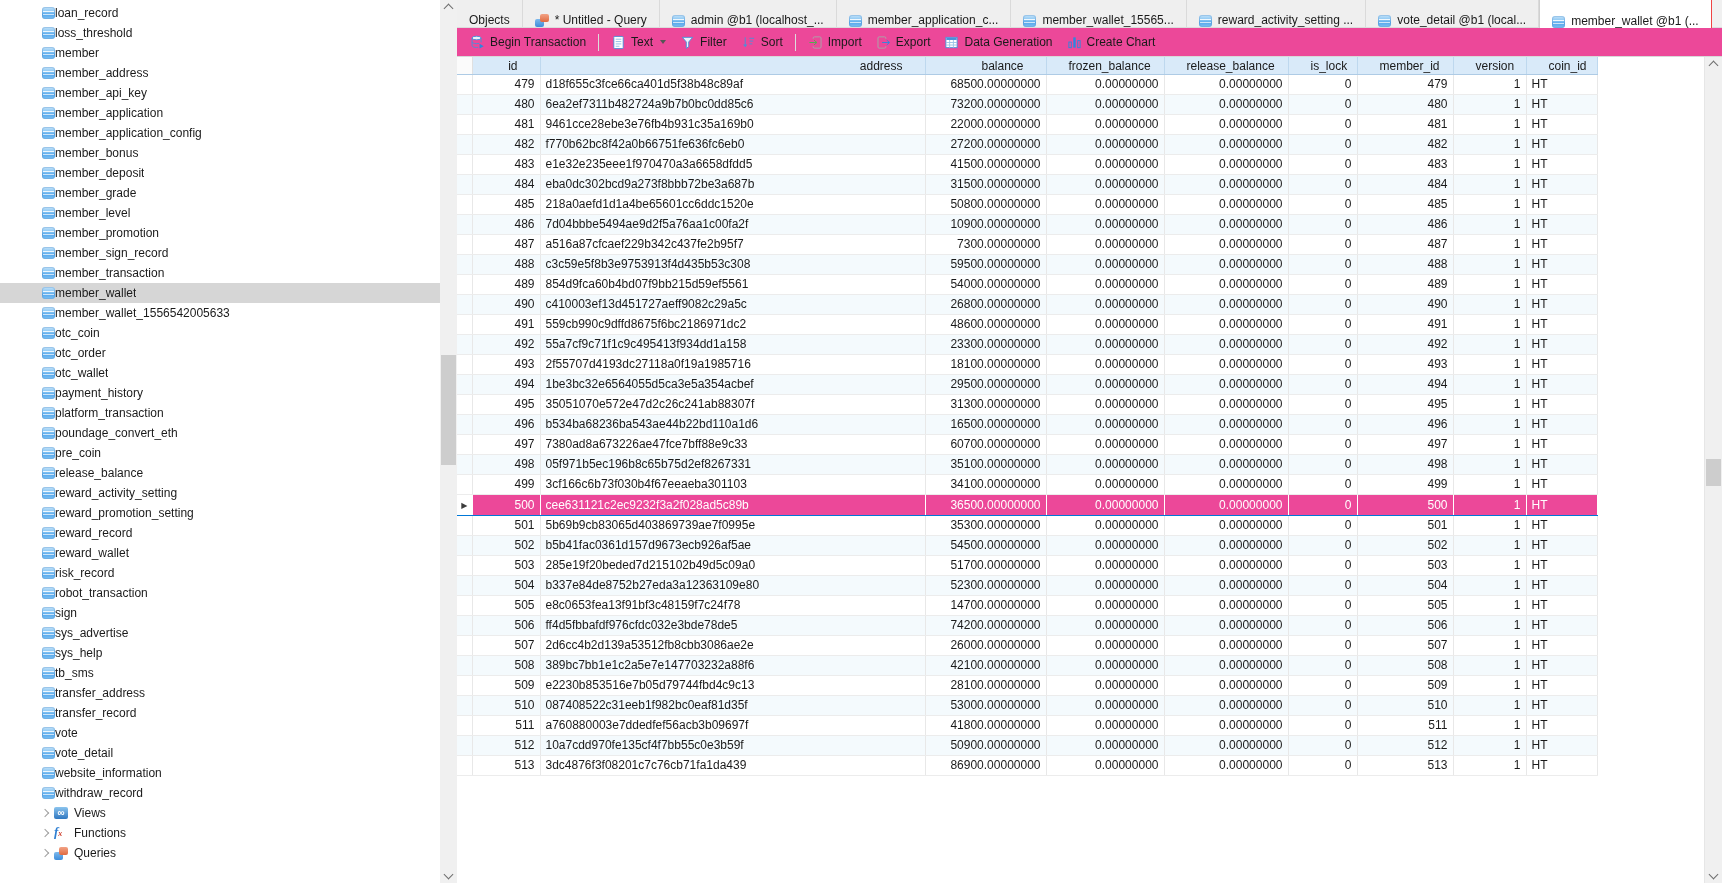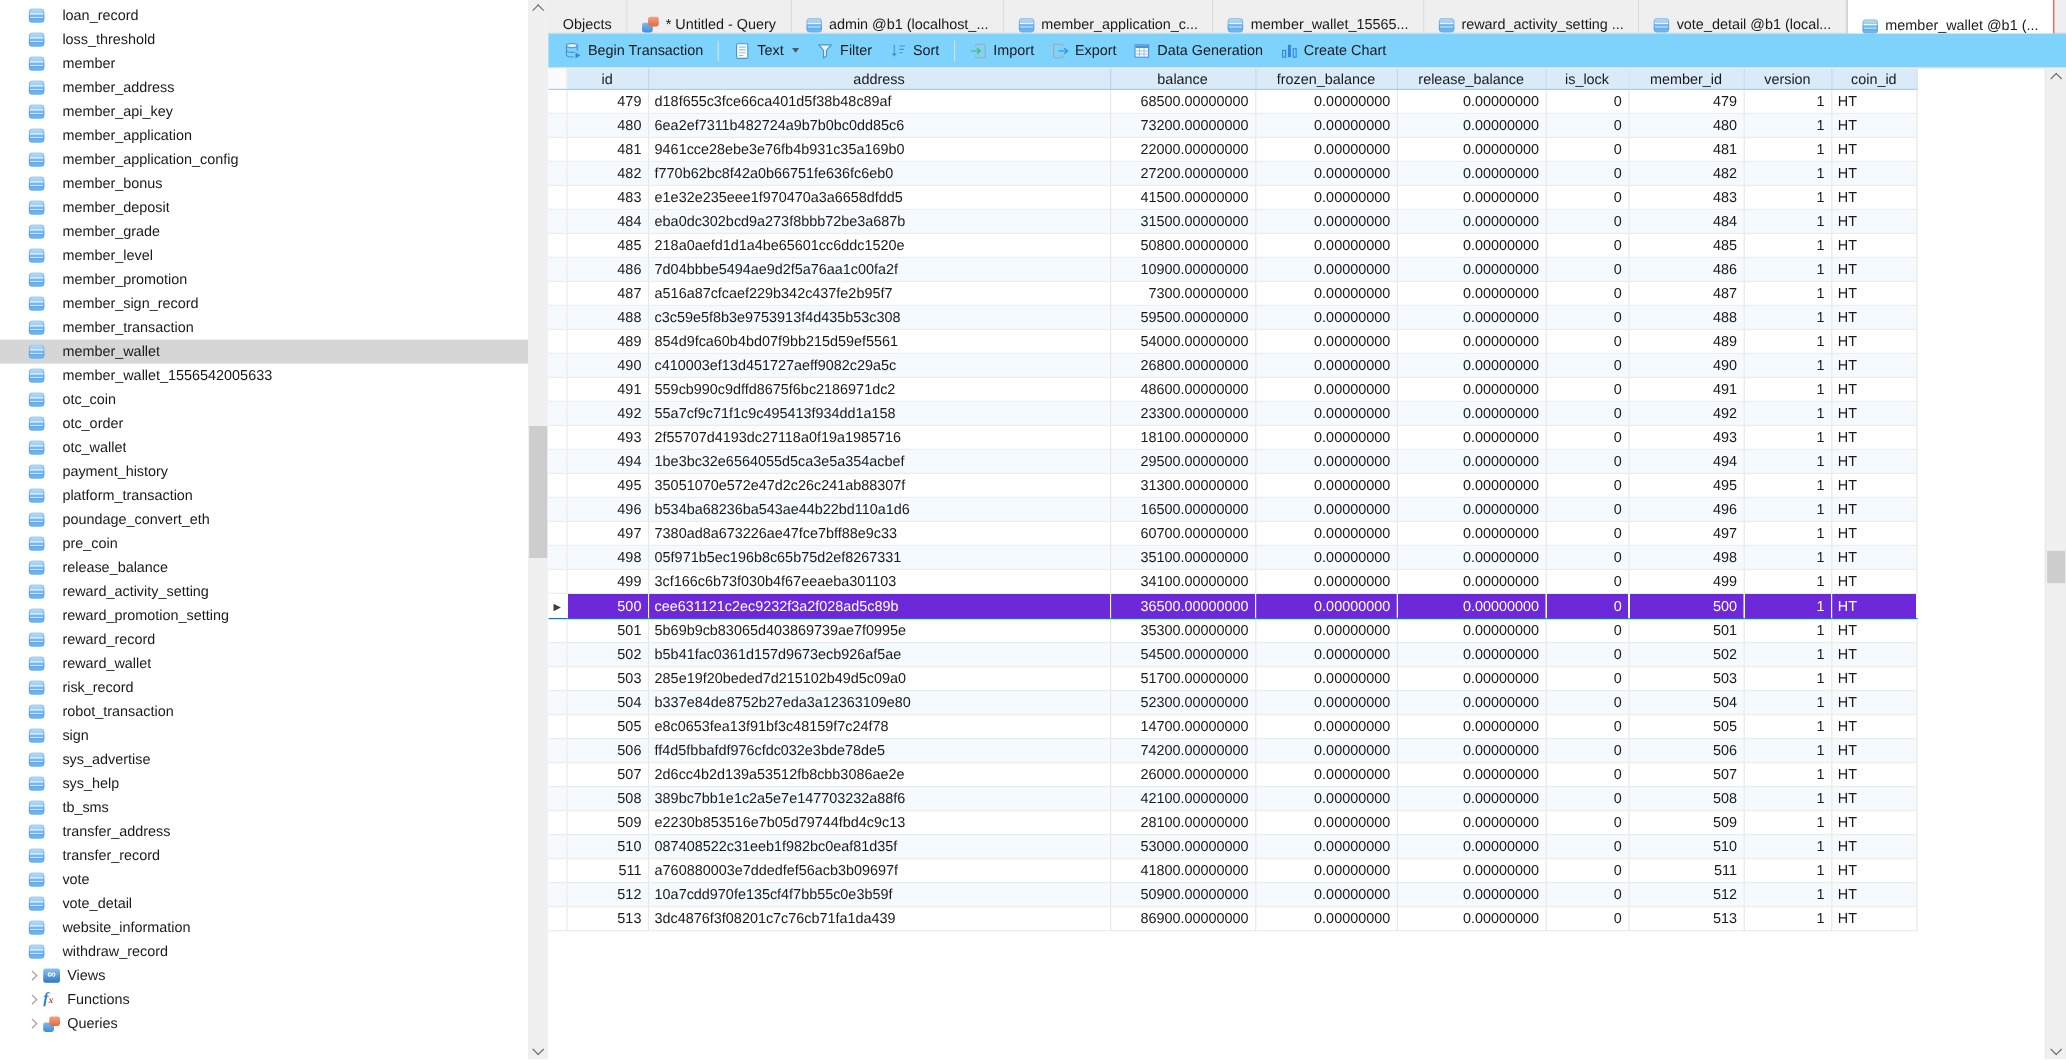--- a/index.html
+++ b/index.html
@@ -2,21 +2,21 @@
 <html><head>
 <meta charset="utf-8">
 <style>
   html,body{margin:0;padding:0}
   body{width:1722px;height:883px;overflow:hidden;background:#fff;
        font-family:"Liberation Sans",sans-serif;font-size:12px;color:#1a1a1a;}
   .app{display:flex;width:1722px;height:883px}
 
   
   .sidebar{width:440px;flex:none;background:#fff;overflow:hidden;padding-top:3px}
-  .srow{height:20px;display:flex;align-items:center;gap:15px;padding-left:24px;white-space:nowrap;cursor:default}
+  .srow{height:20px;display:flex;align-items:center;gap:0;padding-left:42px;white-space:nowrap;cursor:default}
   .srow.cat{gap:6px}
   .srow.selected{background:#d6d6d6}
   .slbl{overflow:hidden;text-overflow:ellipsis}
 
   .table-icon{width:13px;height:12px;flex:none;border-radius:3px;position:relative;
     background:linear-gradient(180deg,#c3e2f9 0%,#8ec8f3 38%,#55a7ec 62%,#7fc0f1 100%);
     box-shadow:inset 0 0 0 1px rgba(90,150,205,.35)}
   .table-icon::after{content:"";position:absolute;left:1px;right:1px;top:4px;height:1px;
     background:rgba(255,255,255,.85);box-shadow:0 3px 0 rgba(255,255,255,.7)}
   .views-icon{width:14px;height:12px;flex:none;border-radius:2px;position:relative;
@@ -53,39 +53,39 @@
   .main{flex:1;display:flex;flex-direction:column;min-width:0;position:relative}
 
   .tabbar{height:27px;flex:none;background:#f0f0f0;display:flex;align-items:stretch;
     border-bottom:1px solid #dcdcdc}
   .tab{display:flex;align-items:flex-end;gap:6px;padding:0 12px;border-right:1px solid #dadada;
     background:#efefef;white-space:nowrap;cursor:default}
   .tab.active{background:#fff;border-right:1px solid #ef4444;border-left:1px solid #d0d0d0;
     margin-bottom:-1px}
   .tab .tlbl{max-width:165px;overflow:hidden;text-overflow:ellipsis}
 
-  .toolbar{height:28px;flex:none;background:#7dd3fc;display:flex;align-items:center;padding-left:6px}
+  .toolbar{height:28px;flex:none;background:#ec4899;display:flex;align-items:center;padding-left:6px}
   .tbtn{display:flex;align-items:center;gap:5px;padding:3px 7px;border-radius:2px;cursor:default;
     white-space:nowrap}
   .tbtn svg{display:block}
   .tsep{width:1px;height:17px;background:#dcdcdc;margin:0 5px;flex:none}
 
   
   .gridwrap{flex:1;position:relative;background:#fff;border-top:1px solid #d8d8d8;overflow:hidden}
   table.grid{border-collapse:collapse;table-layout:fixed;width:1140px}
   table.grid th{height:17px;background:#d9eaf9;border-right:1px solid #bed8ee;
-    border-bottom:1px solid #aecbe5;font-weight:normal;text-align:center;padding:0 6px;
+    border-bottom:1px solid #aecbe5;font-weight:normal;text-align:right;padding:0 22px;
     white-space:nowrap;overflow:hidden}
   table.grid th.gutter{background:#fbfbfb;border-right:1px solid #e0e0e0}
   table.grid td{height:19px;line-height:19px;border-right:1px solid #e8e8e8;border-bottom:1px solid #ececec;
     padding:0 5px;white-space:nowrap;overflow:hidden;background:#fff;cursor:default}
   table.grid td.gutter{padding:0 1px;text-align:center}
   table.grid td.r{text-align:right}
   tr.stripe td{background:#f4fafd}
-  tr.selected td{background:#6d28d9;color:#fff;border-right-color:rgba(255,255,255,.45);
+  tr.selected td{background:#ec4899;color:#fff;border-right-color:rgba(255,255,255,.45);
     border-bottom-color:#0078d7}
   tr.selected td.gutter{background:#fff;color:#3c3c3c}
   .marker{font-size:8px;color:#3c3c3c}
 
   .vscroll{position:absolute;top:0;right:0;bottom:0;width:17px;background:#f0f0f0;
     border-left:1px solid #e6e6e6}
   .vscroll .btn{position:absolute;left:0;width:17px;height:17px;display:flex;align-items:center;
     justify-content:center}
   .vscroll .btn.top{top:0}
   .vscroll .btn.bottom{bottom:0}

